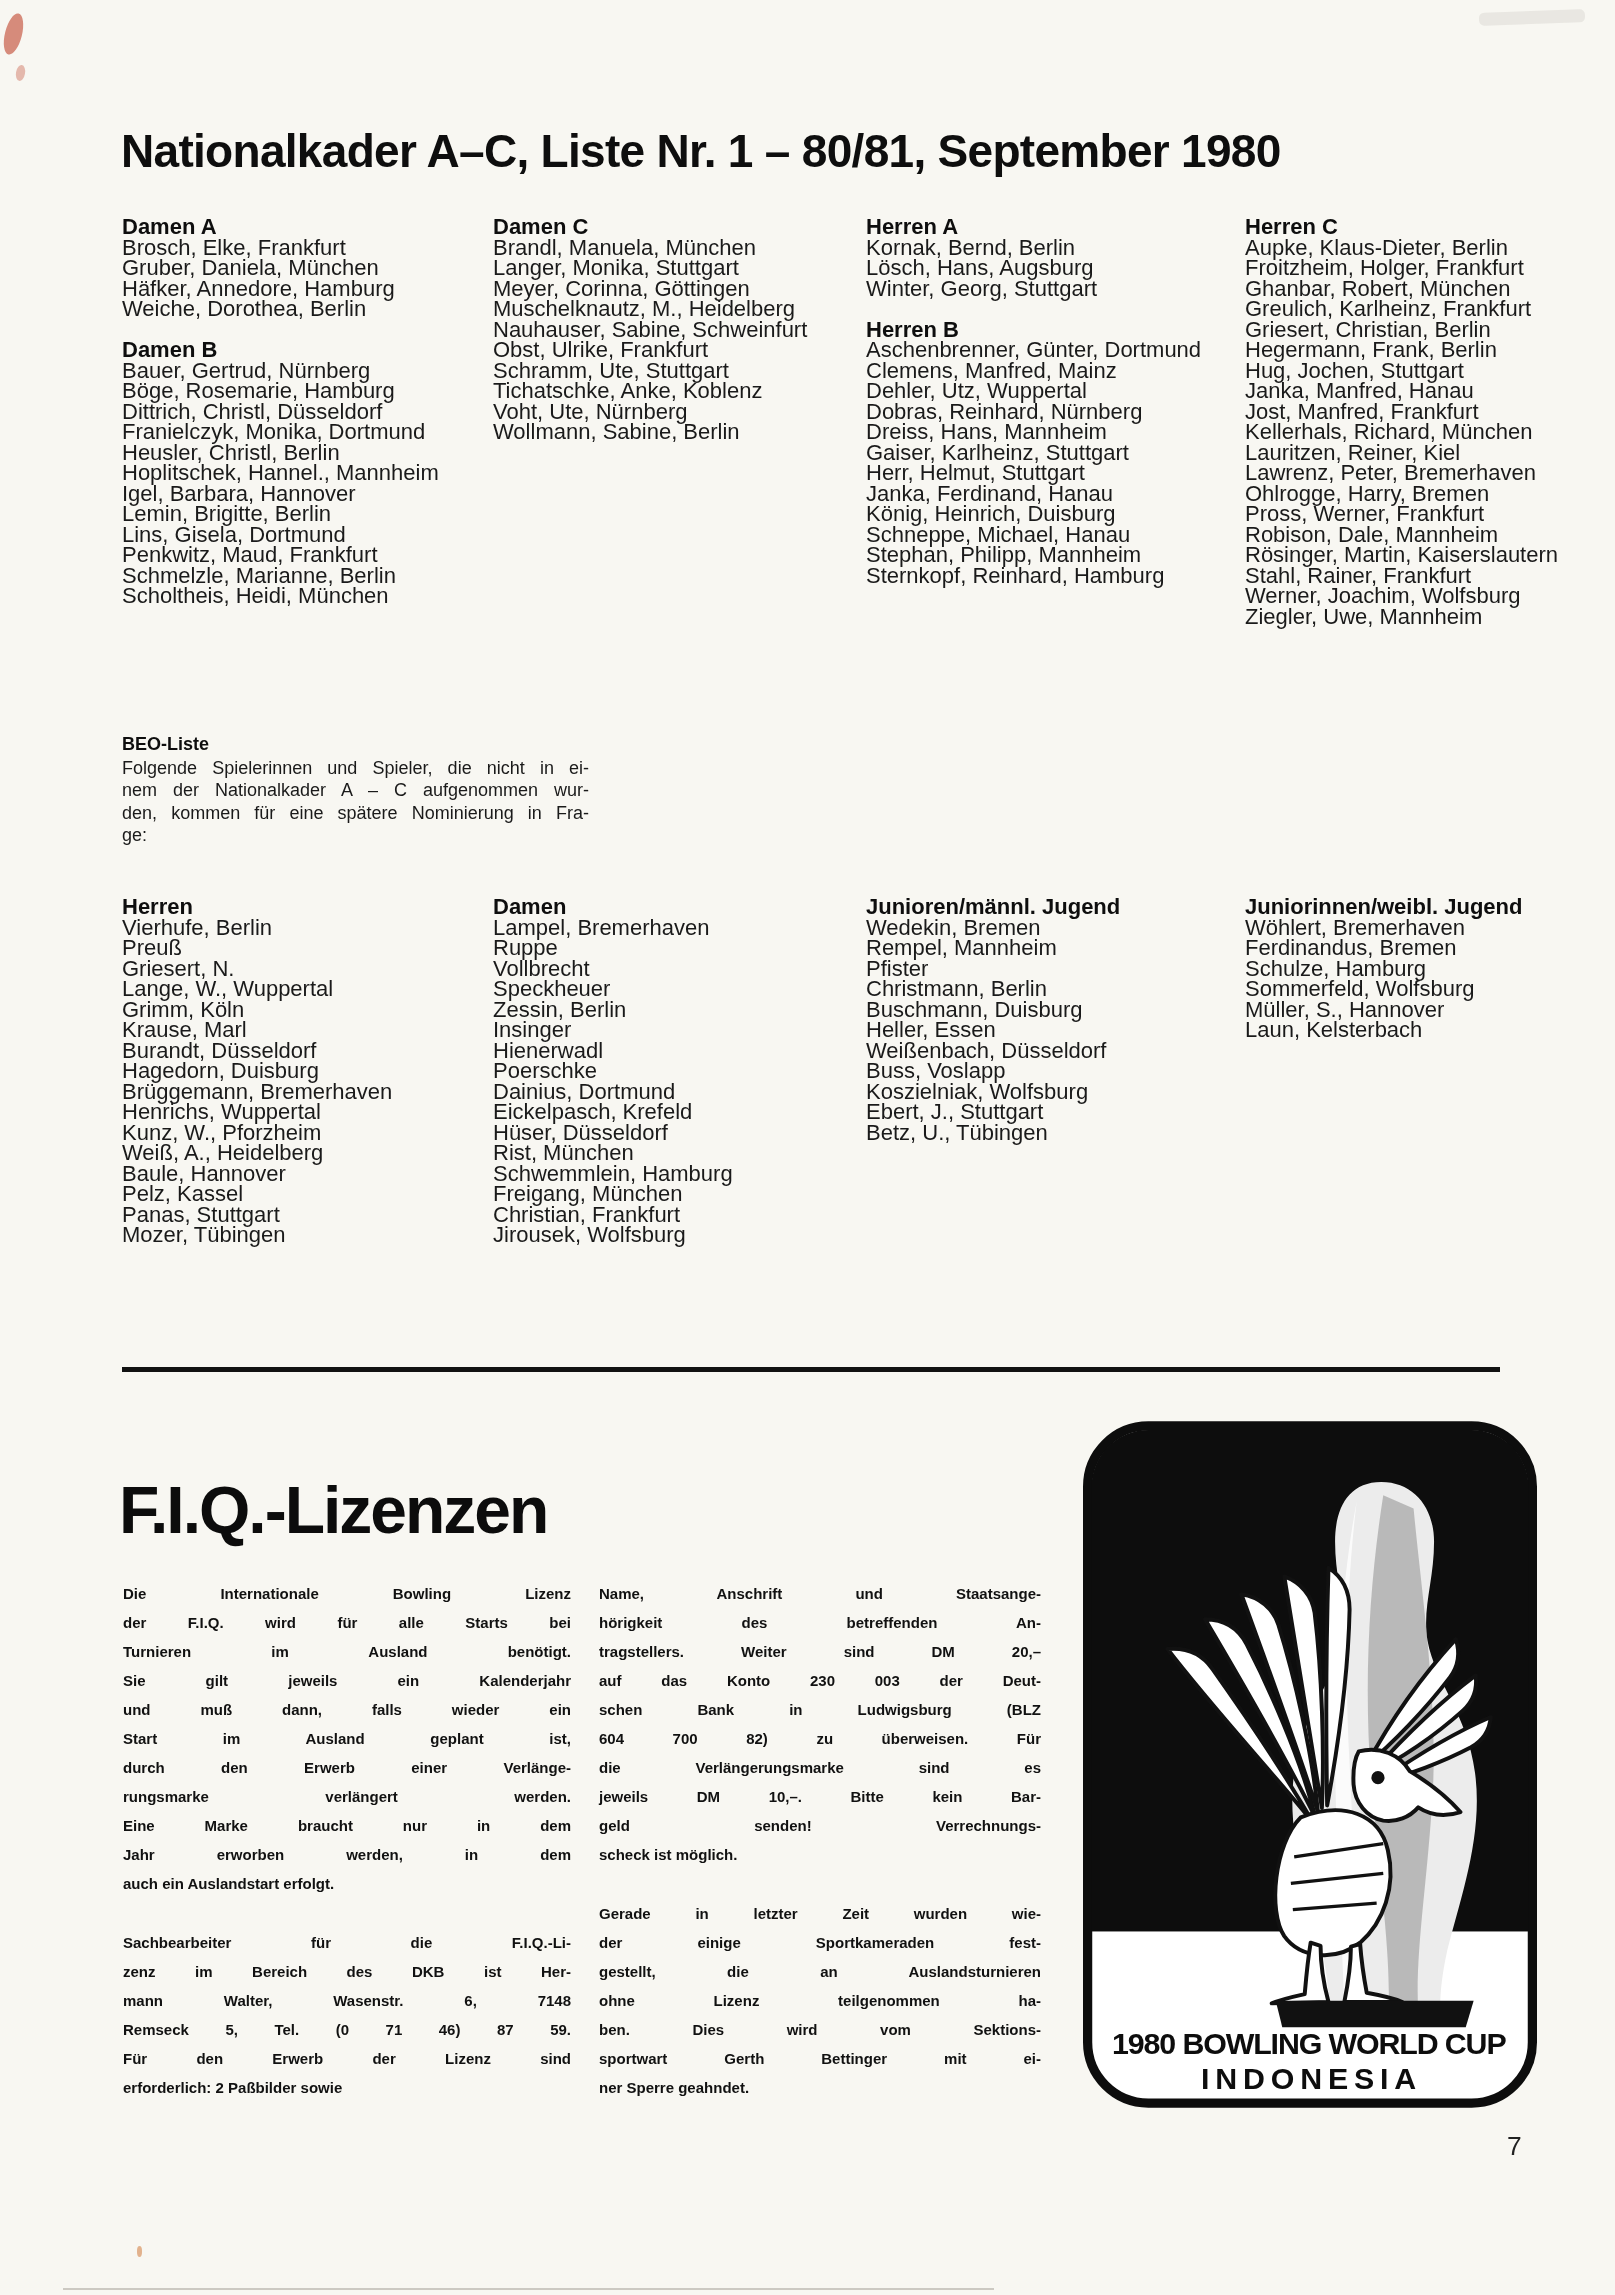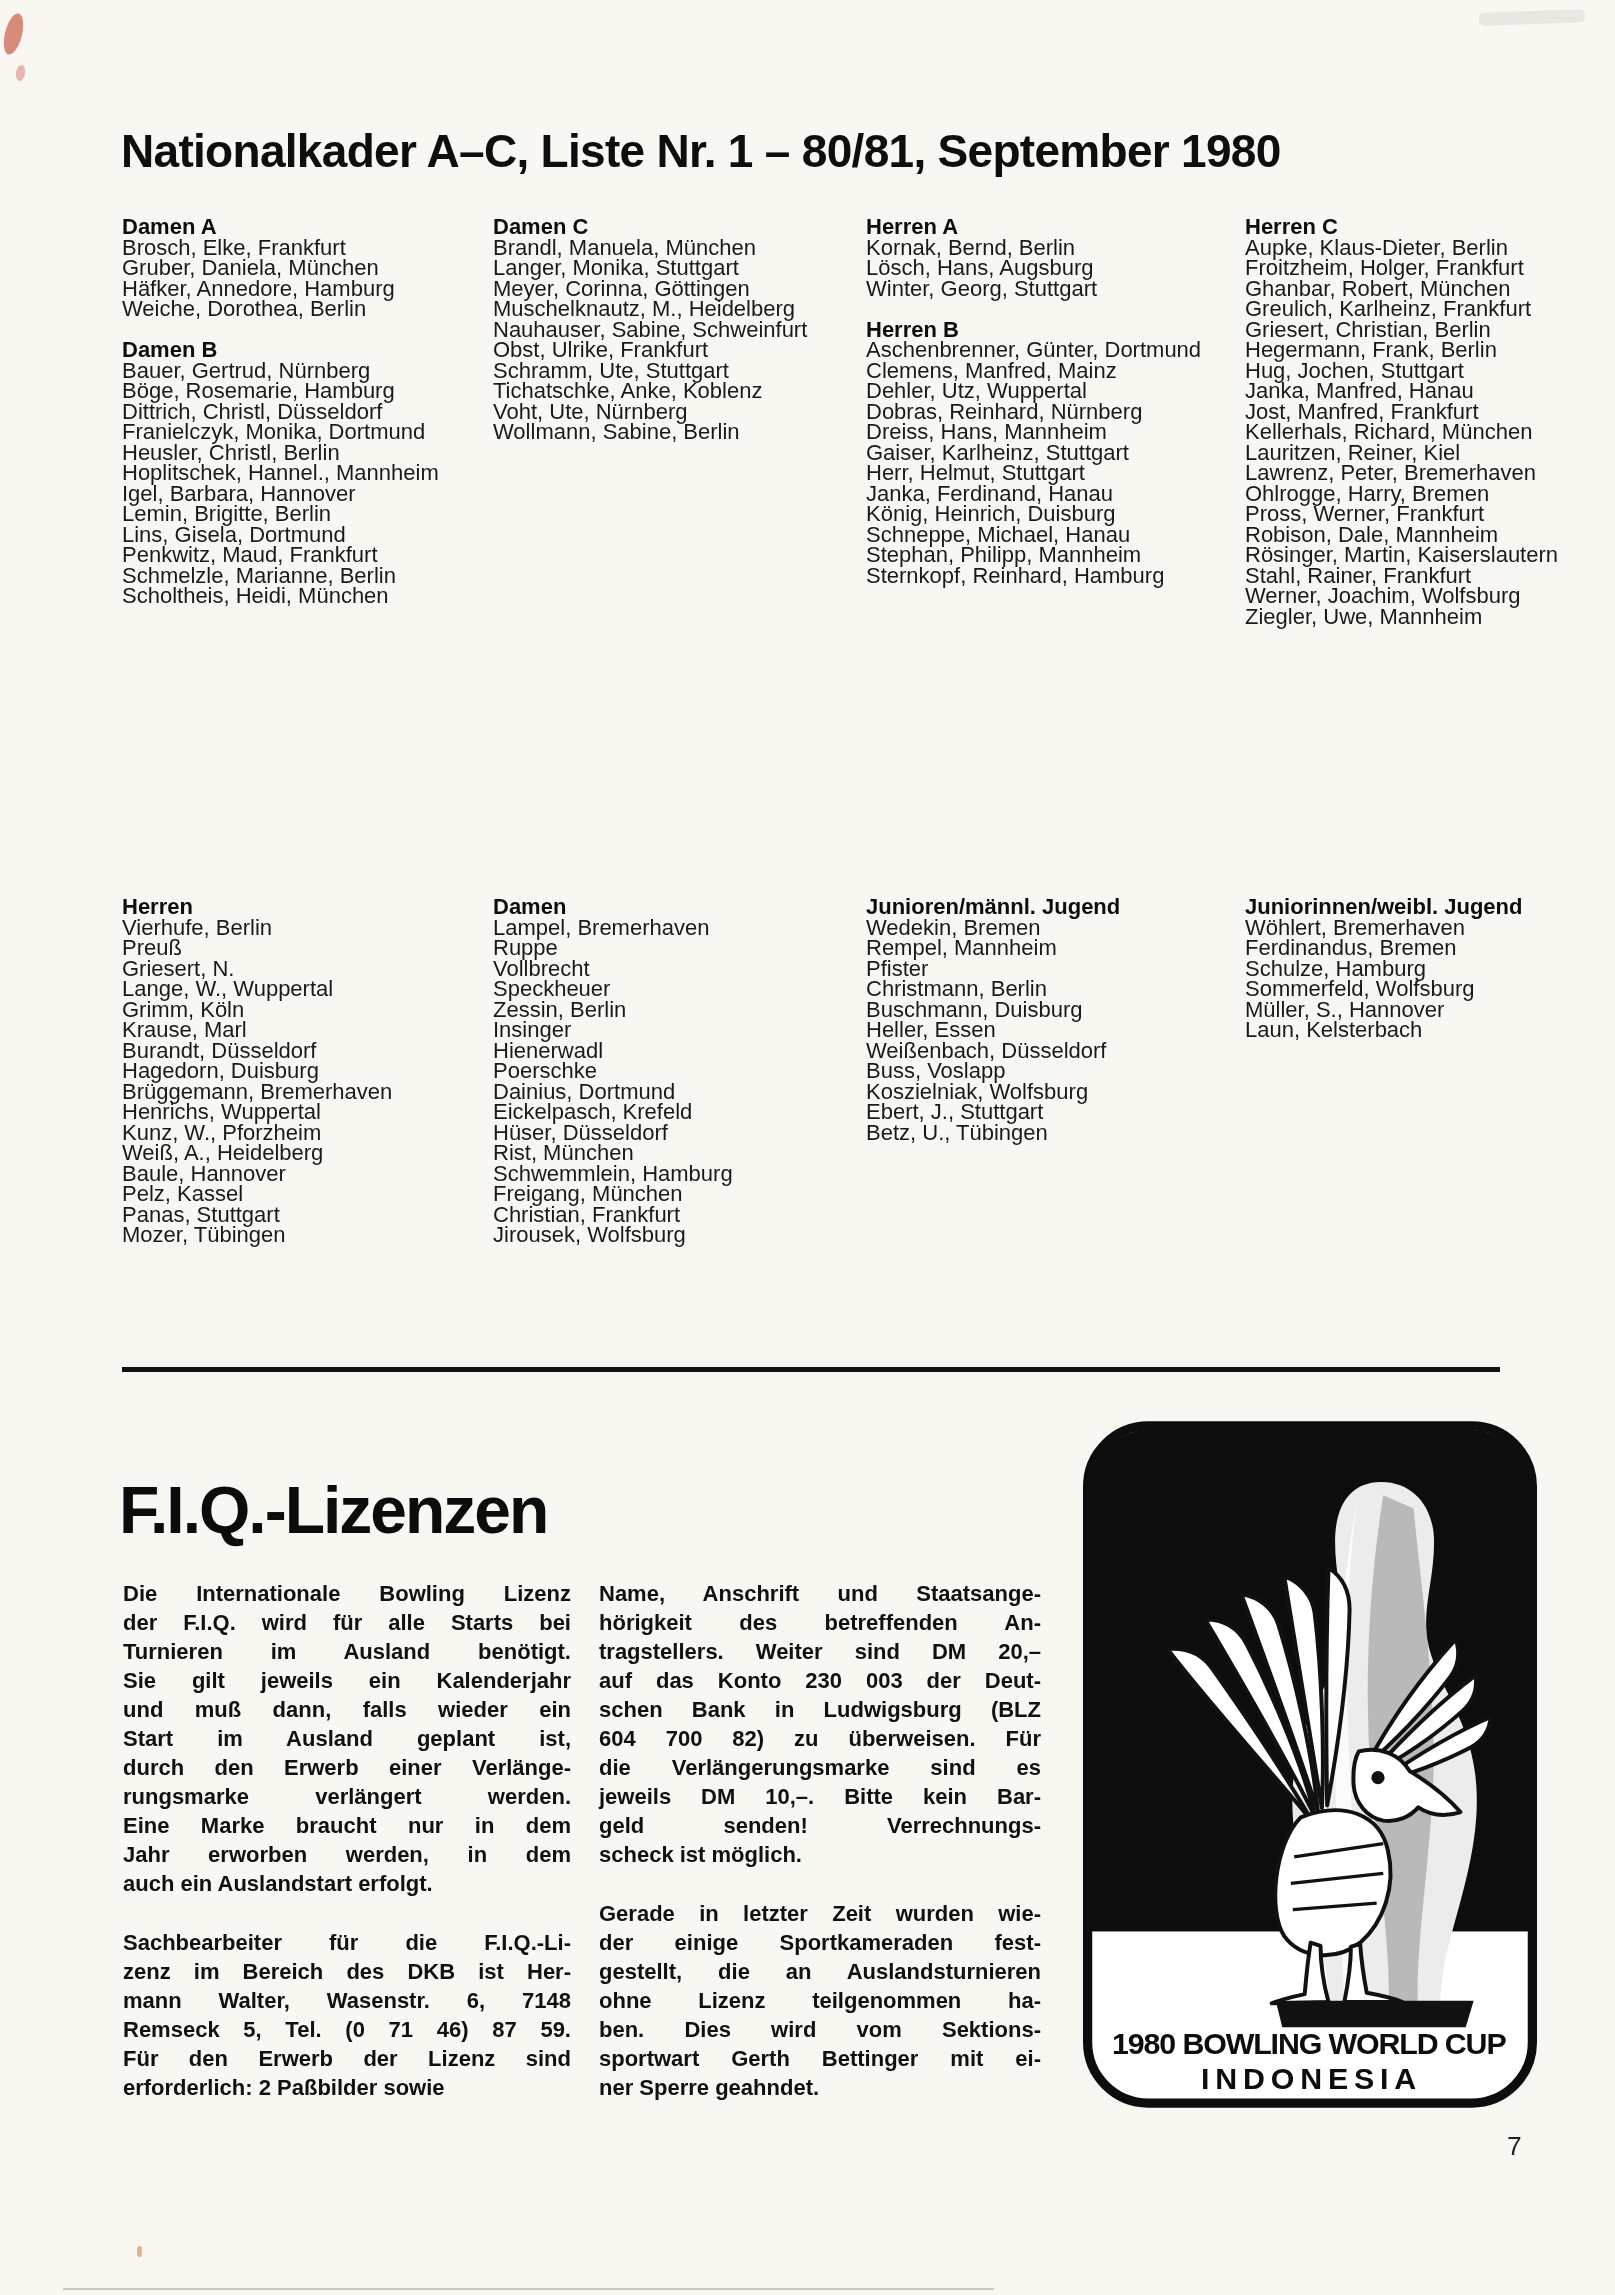--- a/index.html
+++ b/index.html
@@ -30,21 +30,21 @@
 
   .beo-block{position:absolute;left:122px;top:733px;width:467px;font-size:18px;line-height:22.4px;}
   .beo-block .list-header{margin-bottom:1.3px;}
 
   .divider{position:absolute;left:122px;top:1367px;width:1378px;height:4.6px;background:#121212;}
 
   .fiq-title{
     position:absolute;left:119px;top:1472px;
     font-size:66px;font-weight:700;letter-spacing:-2px;color:#0c0c0c;white-space:nowrap;
   }
-  .fiq-col{position:absolute;top:1579px;font-size:22px;line-height:29px;font-weight:700;color:#111;}
+  .fiq-col{position:absolute;top:1579px;font-size:15px;line-height:29px;font-weight:700;color:#111;}
   .fiq-col-1{left:123px;width:448px;}
   .fiq-col-2{left:599px;width:442px;}
   .para + .para{margin-top:30px;}
   .jline{text-align:justify;text-align-last:justify;}
   .jline.last{text-align-last:left;}
 
   .logo-box{position:absolute;left:1083px;top:1421px;width:454px;height:687px;}
   .logo-box svg{display:block;width:100%;height:100%;}
 
   .page-number{position:absolute;left:1507px;top:2131px;font-size:26.4px;color:#222;}
@@ -142,20 +142,29 @@
         <div class="list-name">Ohlrogge, Harry, Bremen</div>
         <div class="list-name">Pross, Werner, Frankfurt</div>
         <div class="list-name">Robison, Dale, Mannheim</div>
         <div class="list-name">Rösinger, Martin, Kaiserslautern</div>
         <div class="list-name">Stahl, Rainer, Frankfurt</div>
         <div class="list-name">Werner, Joachim, Wolfsburg</div>
         <div class="list-name">Ziegler, Uwe, Mannheim</div>
       </div>
     </div>
 
+  <div class="beo-block">
+    <div class="list-header">BEO-Liste</div>
+    <div>
+        <div class="jline">Folgende Spielerinnen und Spieler, die nicht in ei-</div>
+        <div class="jline">nem der Nationalkader A – C aufgenommen wur-</div>
+        <div class="jline">den, kommen für eine spätere Nominierung in Fra-</div>
+        <div class="jline last">ge:</div>
+      </div>
+  </div>
 
   <div class="list-col col-x1 row-beo">
       <div class="group">
         <div class="list-header">Herren</div>
         <div class="list-name">Vierhufe, Berlin</div>
         <div class="list-name">Preuß</div>
         <div class="list-name">Griesert, N.</div>
         <div class="list-name">Lange, W., Wuppertal</div>
         <div class="list-name">Grimm, Köln</div>
         <div class="list-name">Krause, Marl</div>

